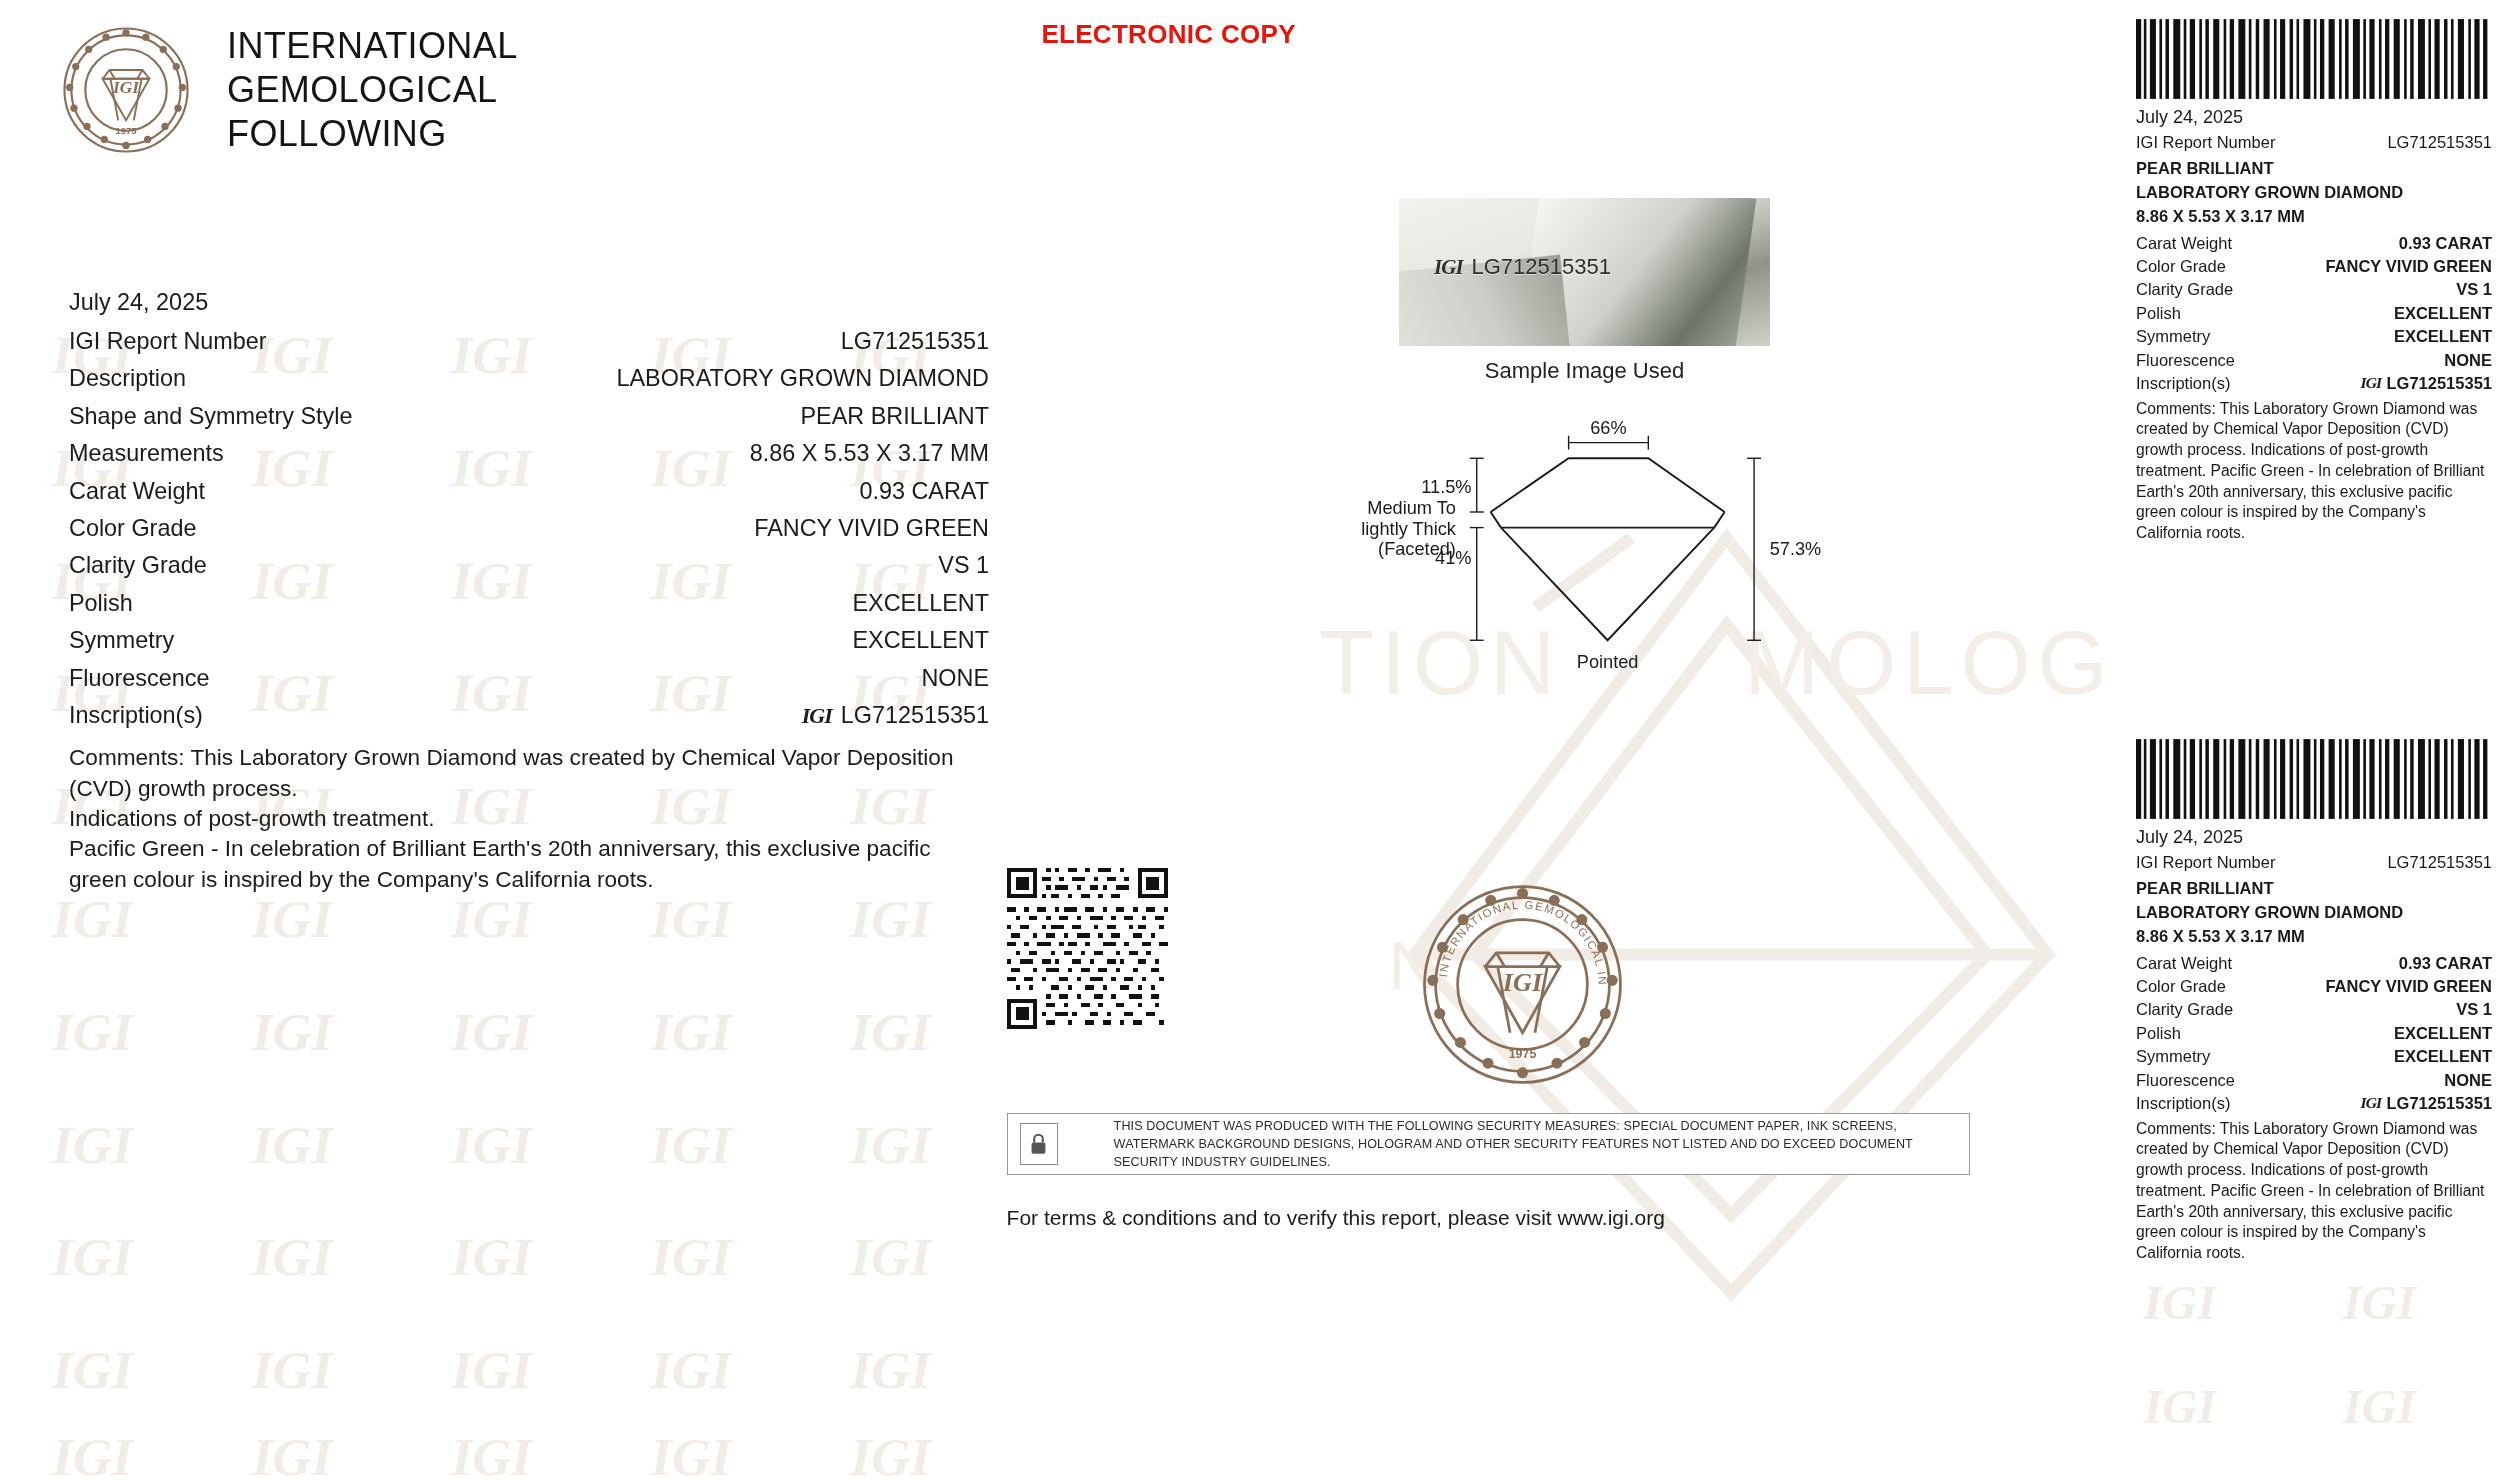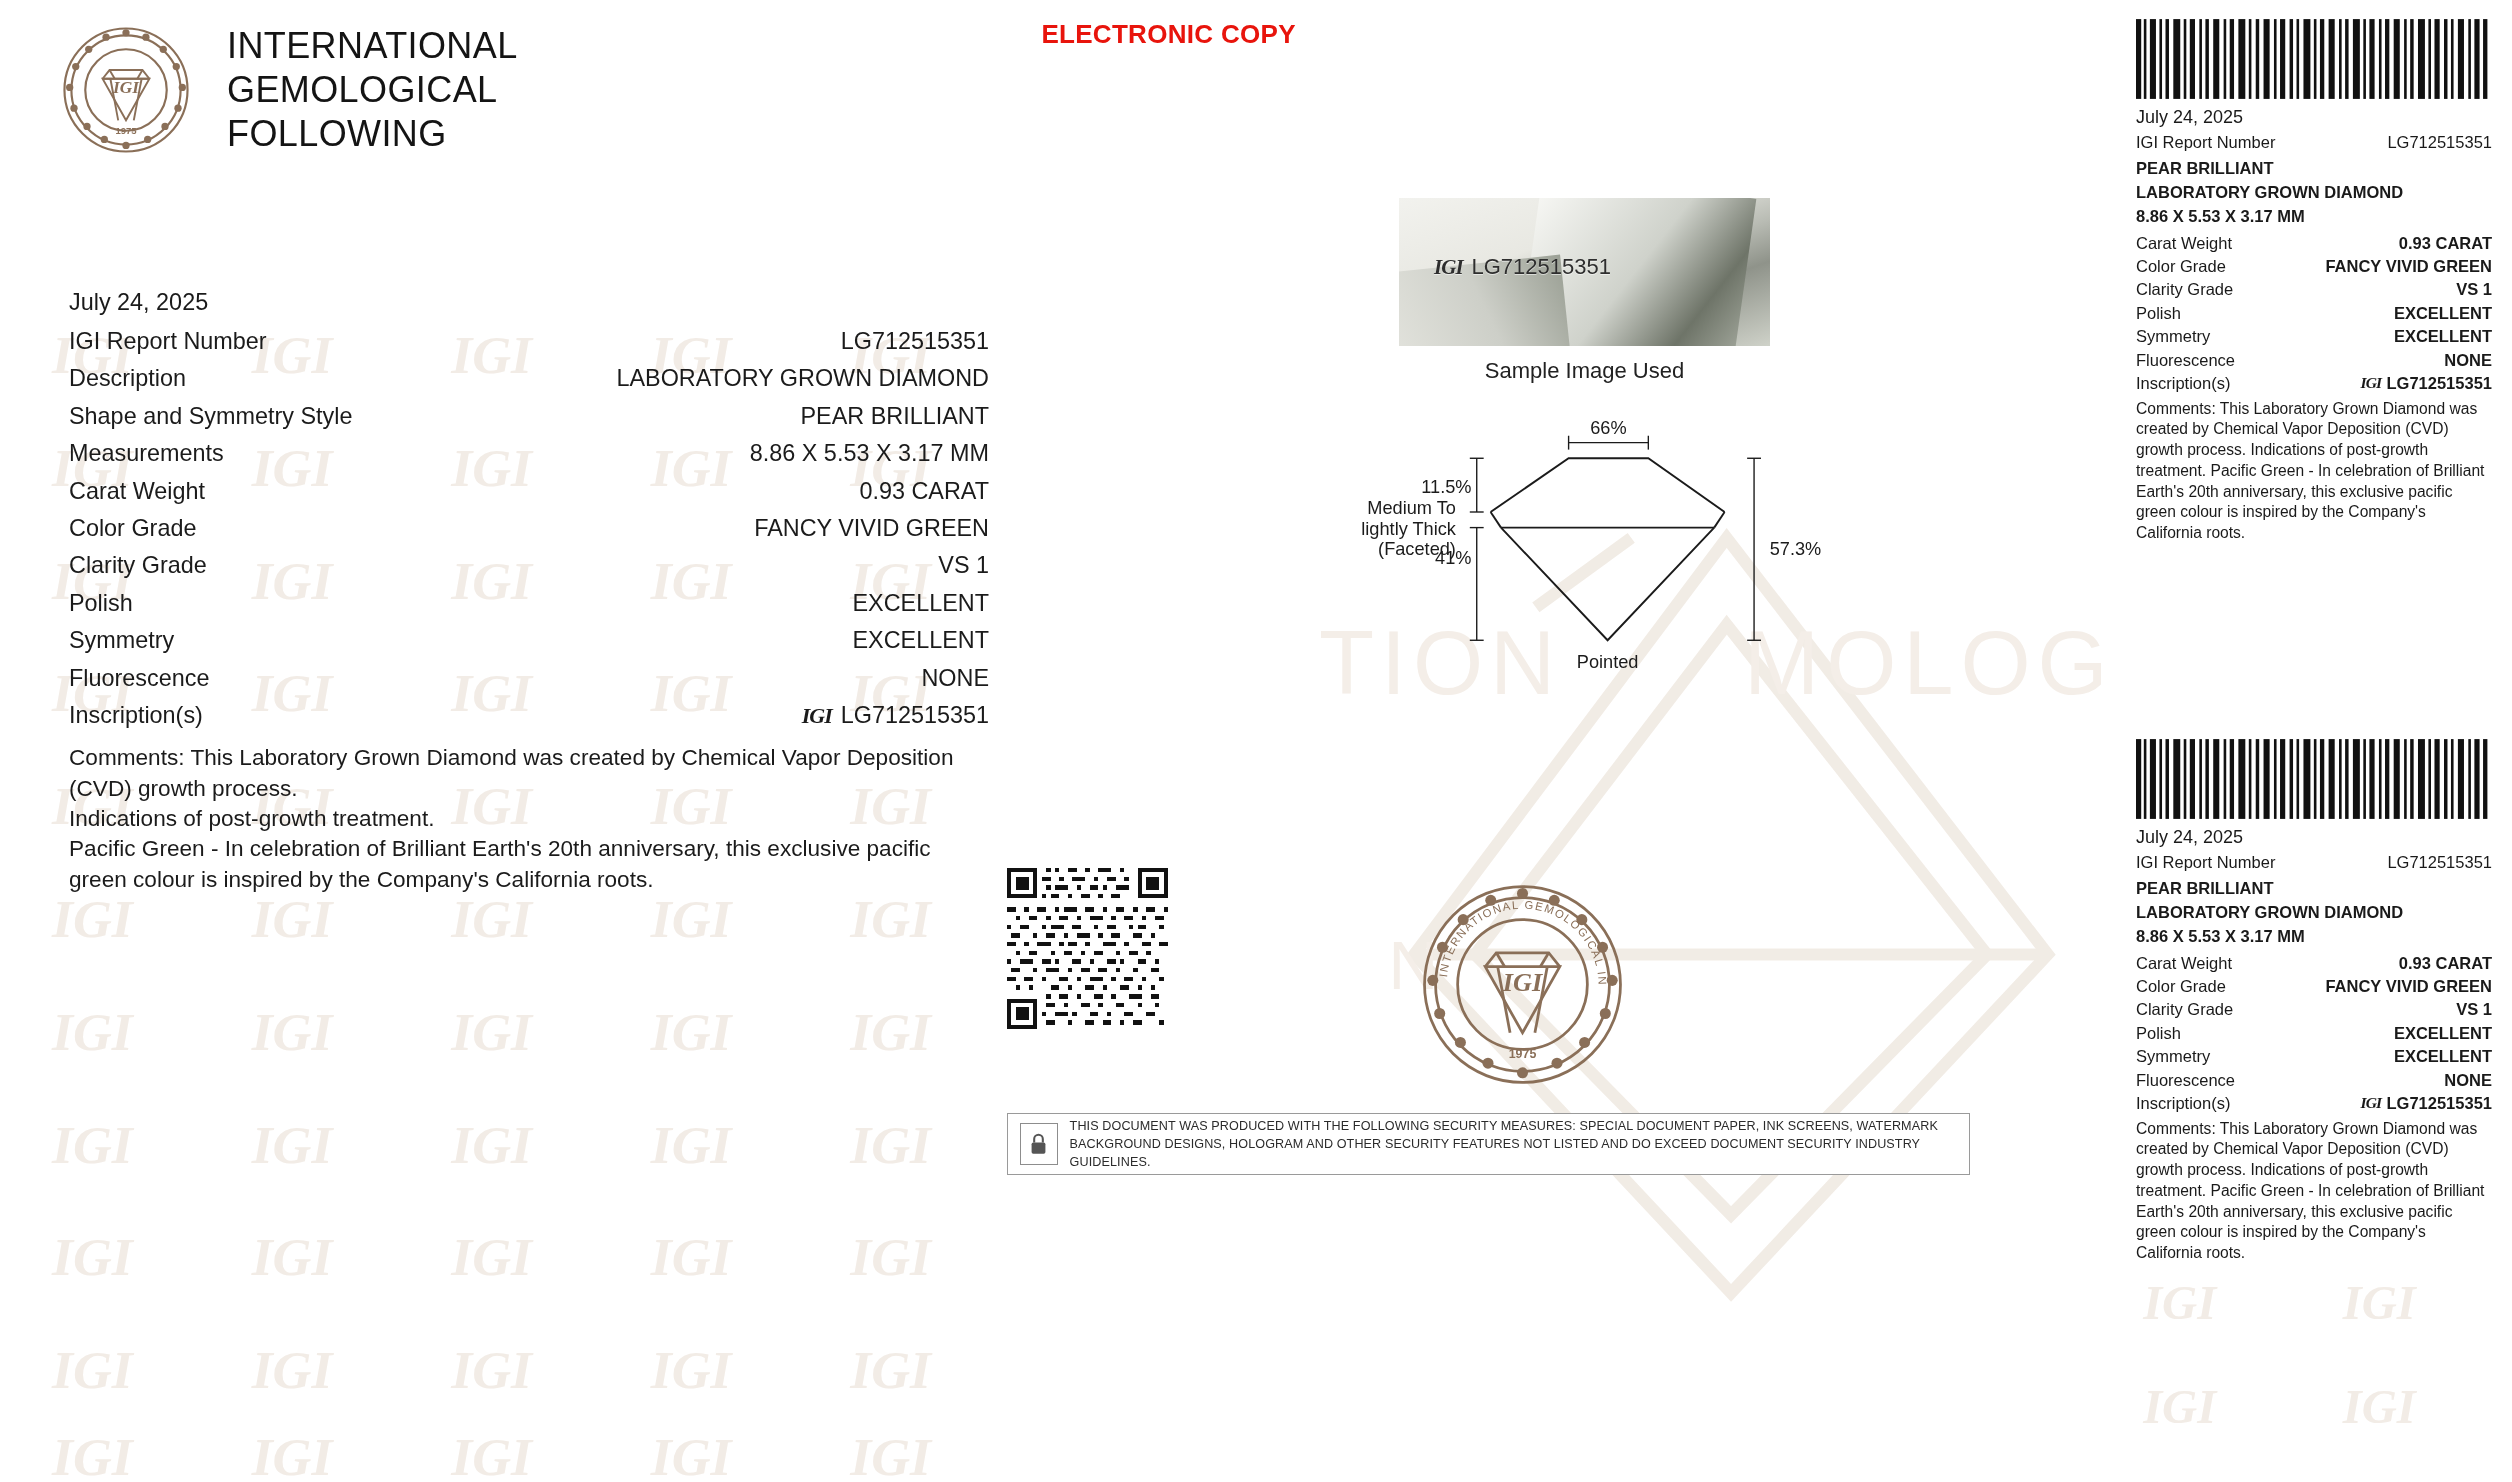--- a/index.html
+++ b/index.html
@@ -81,20 +81,21 @@
   .diagram svg { display:block; }
   .dim-txt { font-size:21px; fill:#1b1b1b; font-family:"Liberation Sans", sans-serif; }
 
   .qr { position:absolute; left:-17.4px; top:868px; width:161px; height:161px; }
   .mid-seal { position:absolute; left:395px; top:881px; width:207px; height:207px; }
 
   .security-bar {
     position:absolute; left:-17.4px; top:1113px; width:963px; height:62px;
     border:1.7px solid #9a9a9a; display:flex; align-items:center; padding:0 12px;
     background:#fff;
+    gap:44px;
   }
   .lock-box {
     width:38px; height:42px; border:1.7px solid #8d8d8d; display:flex; align-items:center; justify-content:center;
     margin-right:12px; flex:0 0 auto;
   }
   .security-text { font-size:12.6px; line-height:1.45; color:#2b2b2b; letter-spacing:0.1px; }
   .terms {
     position:absolute; left:-17.4px; top:1206px; width:963px;
     font-size:21px; color:#1b1b1b;
   }
@@ -594,20 +595,21 @@
     <div class="security-bar">
       <div class="lock-box">
         <svg width="19" height="22.6" viewBox="0 0 22 26">
           <rect x="3" y="11" width="16" height="13" rx="2" fill="#555"></rect>
           <path d="M6 11 V7 a5 5 0 0 1 10 0 v4" stroke="#555" stroke-width="2.4" fill="none"></path>
         </svg>
       </div>
       <div class="security-text">THIS DOCUMENT WAS PRODUCED WITH THE FOLLOWING SECURITY MEASURES:  SPECIAL DOCUMENT PAPER, INK SCREENS, WATERMARK BACKGROUND DESIGNS, HOLOGRAM AND OTHER SECURITY FEATURES NOT LISTED AND DO EXCEED DOCUMENT SECURITY INDUSTRY GUIDELINES.</div>
     </div>
 
+    <div class="terms">For terms &amp; conditions and to verify this report, please visit www.igi.org</div>
   </div>
 
   <div class="right-col">
 
     <div class="rcard" style="top:19px;">
       <div class="barcode">
         <svg width="354" height="80" viewBox="0 0 408 92">
           <g fill="#111">
             <rect x="0" y="0" width="6" height="92"></rect>
               <rect x="9" y="0" width="3" height="92"></rect>

